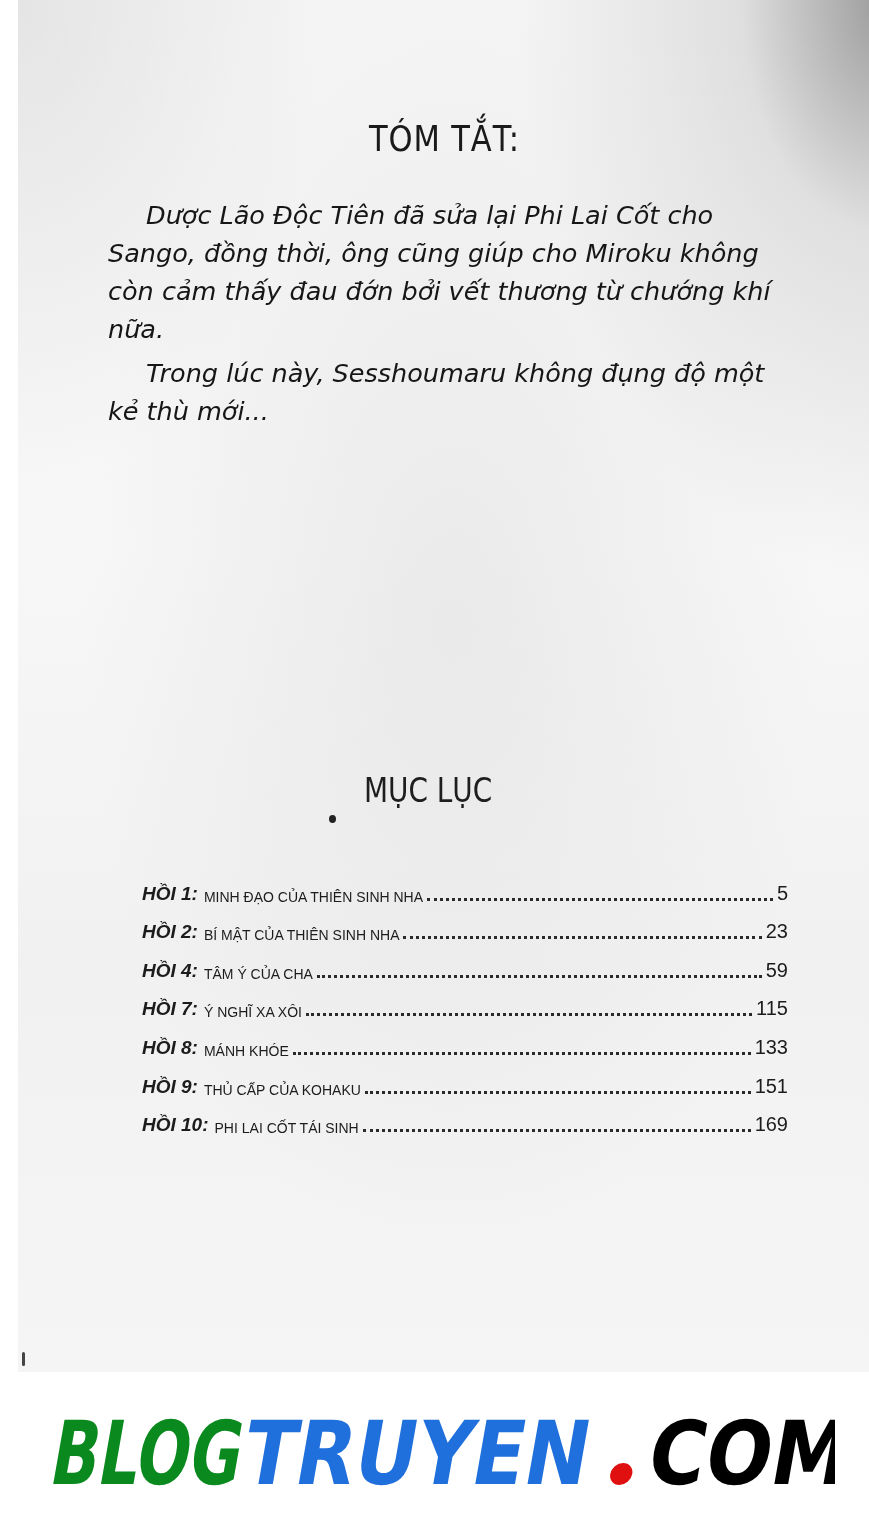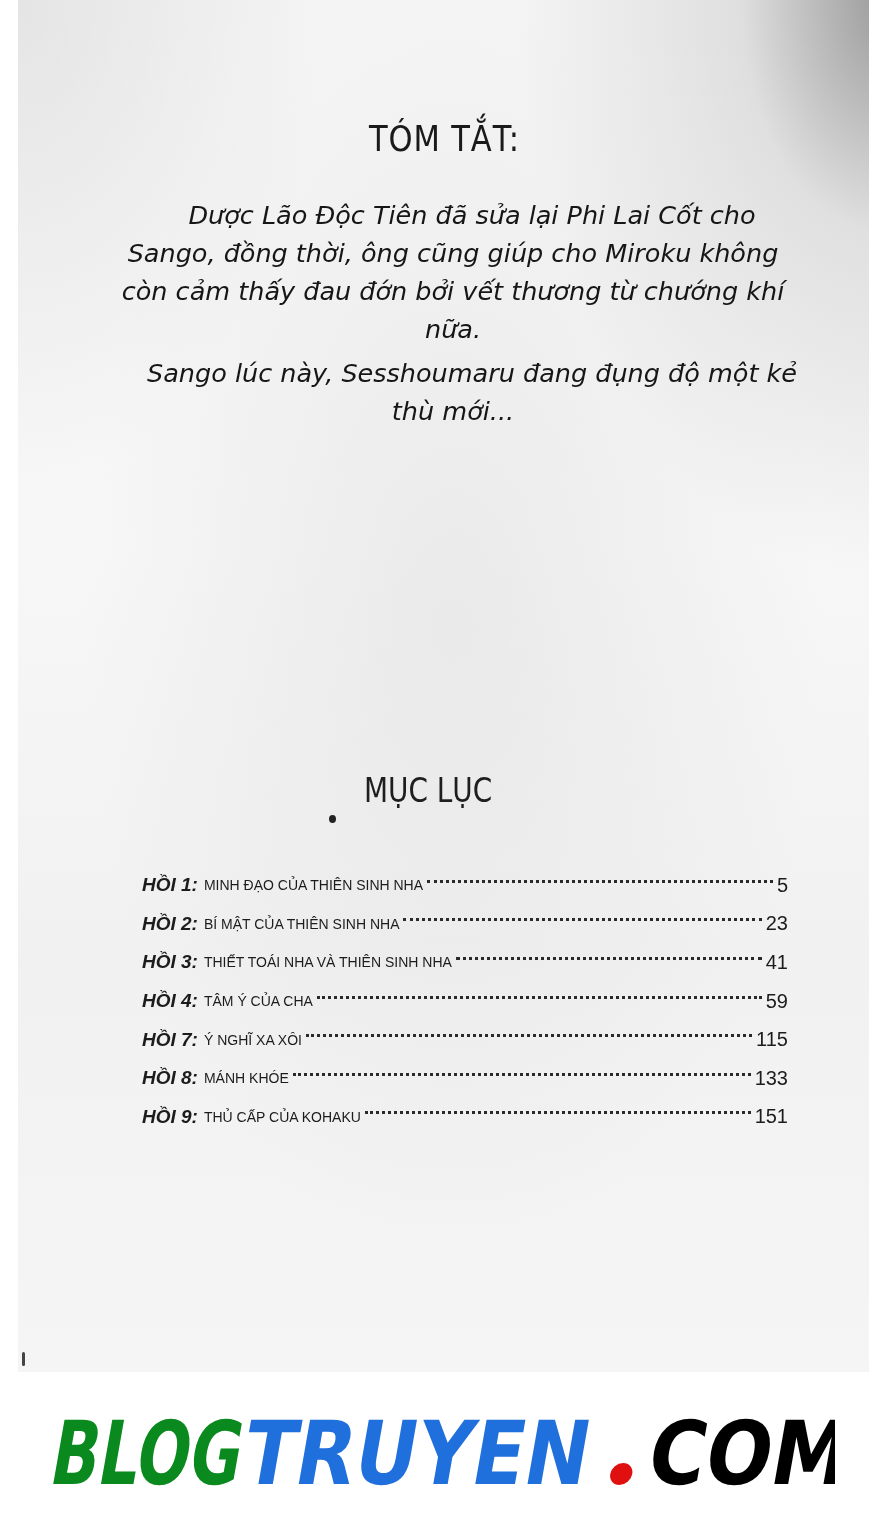--- a/index.html
+++ b/index.html
@@ -27,37 +27,37 @@
     background: #444; border-radius: 2px;
   }
   .summary-title {
     position: absolute; left: 0; width: 853px; top: 118px; text-align: center;
     font-family: "DejaVu Sans", sans-serif; font-size: 36px; color: #1a1a1a;
     transform: scaleX(0.85); letter-spacing: 1px;
   }
   .summary {
     position: absolute; left: 90px; top: 196px; width: 690px;
     font-family: "DejaVu Sans", sans-serif; font-style: italic;
-    font-size: 25.5px; line-height: 38px; color: #161616; text-align: center;
+    font-size: 25.5px; line-height: 38px; color: #161616;
   }
   .summary p { margin: 0 0 6px 0; text-indent: 38px; }
   .toc-title {
     position: absolute; left: 346px; top: 770px;
     font-family: "DejaVu Sans", sans-serif; font-size: 34px; color: #1e1e1e;
     transform: scaleX(0.82); transform-origin: left center;
   }
   .toc-dot {
     position: absolute; left: 311px; top: 815px; width: 7px; height: 8px;
     background: #222; border-radius: 50%;
   }
   .toc {
     position: absolute; left: 124px; top: 866px; width: 646px;
   }
   .toc-row {
-    display: flex; align-items: center; height: 38.6px;
+    display: flex; align-items: flex-end; height: 38.6px;
     font-family: "Liberation Sans", sans-serif; color: #1c1c1c;
   }
   .toc-label {
     font-weight: bold; font-style: italic; font-size: 19px; margin-right: 6px;
     white-space: nowrap;
   }
   .toc-name {
     font-size: 14px; white-space: nowrap; transform-origin: left;
   }
   .toc-dots {
@@ -71,44 +71,38 @@
 </head>
 <body>
 
 <div class="page">
   <div class="right-shadow"></div>
   <div class="left-mark"></div>
 
   <div class="summary-title">TÓM TẮT:</div>
   <div class="summary">
     <p>Dược Lão Độc Tiên đã sửa lại Phi Lai Cốt cho Sango, đồng thời, ông cũng giúp cho Miroku không còn cảm thấy đau đớn bởi vết thương từ chướng khí nữa.</p>
-    <p>Sango lúc này, Sesshoumaru đang đụng độ một kẻ thù mới...</p>
+    <p>Trong lúc này, Sesshoumaru không đụng độ một kẻ thù mới...</p>
   </div>
 
   <div class="toc-dot"></div>
   <div class="toc-title">MỤC LỤC</div>
 
   <div class="toc">
     <div class="toc-row">
       <span class="toc-label">HỒI 1:</span>
       <span class="toc-name">MINH ĐẠO CỦA THIÊN SINH NHA</span>
       <span class="toc-dots"></span>
       <span class="toc-page">5</span>
     </div>
     <div class="toc-row">
       <span class="toc-label">HỒI 2:</span>
       <span class="toc-name">BÍ MẬT CỦA THIÊN SINH NHA</span>
       <span class="toc-dots"></span>
       <span class="toc-page">23</span>
-    </div>
-    <div class="toc-row">
-      <span class="toc-label">HỒI 3:</span>
-      <span class="toc-name">THIẾT TOÁI NHA VÀ THIÊN SINH NHA</span>
-      <span class="toc-dots"></span>
-      <span class="toc-page">41</span>
     </div>
     <div class="toc-row">
       <span class="toc-label">HỒI 4:</span>
       <span class="toc-name">TÂM Ý CỦA CHA</span>
       <span class="toc-dots"></span>
       <span class="toc-page">59</span>
     </div>
     <div class="toc-row">
       <span class="toc-label">HỒI 7:</span>
       <span class="toc-name">Ý NGHĨ XA XÔI</span>
@@ -120,20 +114,26 @@
       <span class="toc-name">MÁNH KHÓE</span>
       <span class="toc-dots"></span>
       <span class="toc-page">133</span>
     </div>
     <div class="toc-row">
       <span class="toc-label">HỒI 9:</span>
       <span class="toc-name">THỦ CẤP CỦA KOHAKU</span>
       <span class="toc-dots"></span>
       <span class="toc-page">151</span>
     </div>
+    <div class="toc-row">
+      <span class="toc-label">HỒI 10:</span>
+      <span class="toc-name">PHI LAI CỐT TÁI SINH</span>
+      <span class="toc-dots"></span>
+      <span class="toc-page">169</span>
+    </div>
   </div>
 </div>
 
 <svg class="logo" viewBox="0 0 800 100">
   <g transform="skewX(-10)" font-family="DejaVu Sans, sans-serif" font-weight="bold" font-size="88">
     <text x="28" y="88" textLength="190" lengthAdjust="spacingAndGlyphs" fill="#0a8a1e">BLOG</text>
     <text x="220" y="88" textLength="345" lengthAdjust="spacingAndGlyphs" fill="#1f6fdc">TRUYEN</text>
     <circle cx="600" cy="78" r="11" fill="#e01010"></circle>
     <text x="625" y="88" textLength="200" lengthAdjust="spacingAndGlyphs" fill="#000000">COM</text>
   </g>

